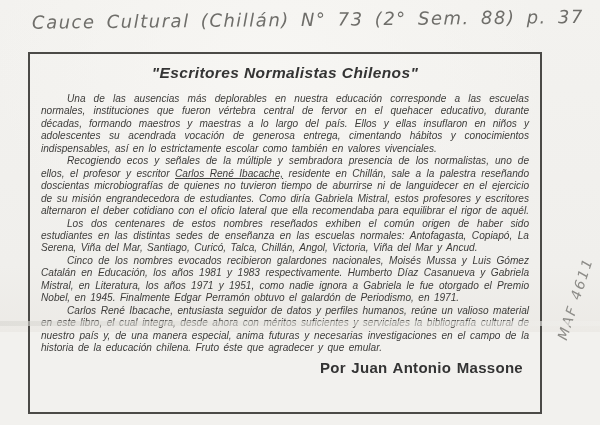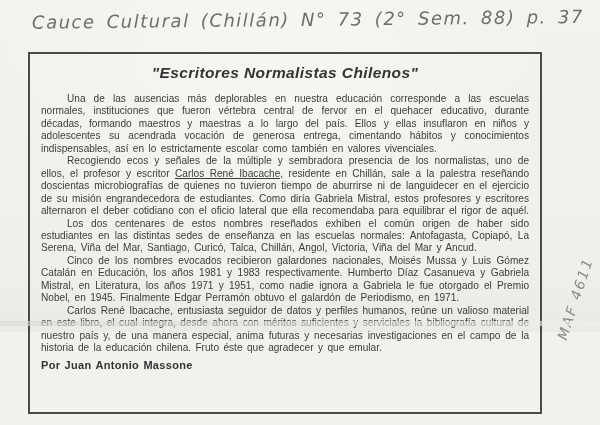--- a/index.html
+++ b/index.html
@@ -54,29 +54,30 @@
     margin: 3px 0 11px 0;
   }
   .para {
     margin: 0;
     font-size: 10.1px;
     line-height: 12.45px;
     color: #3d3c3a;
     text-align: justify;
     text-indent: 26px;
     word-spacing: 1.6px;
+    font-style: italic;
   }
   .underlined {
     text-decoration: underline;
     text-underline-offset: 1px;
   }
   .byline {
-    text-align: left;
+    text-align: right;
     font-weight: bold;
-    font-size: 11px;
+    font-size: 15px;
     color: #343434;
     padding-right: 6px;
     margin-top: 4px;
     letter-spacing: 0.3px;
     word-spacing: 1px;
   }
   .hand-side {
     position: absolute;
     left: 536px;
     top: 292px;

